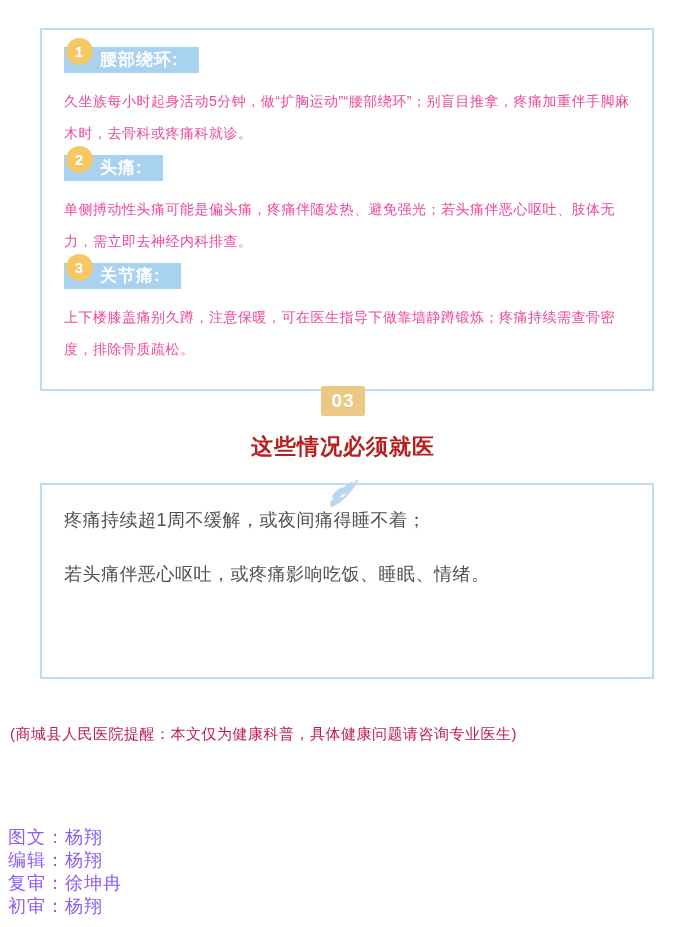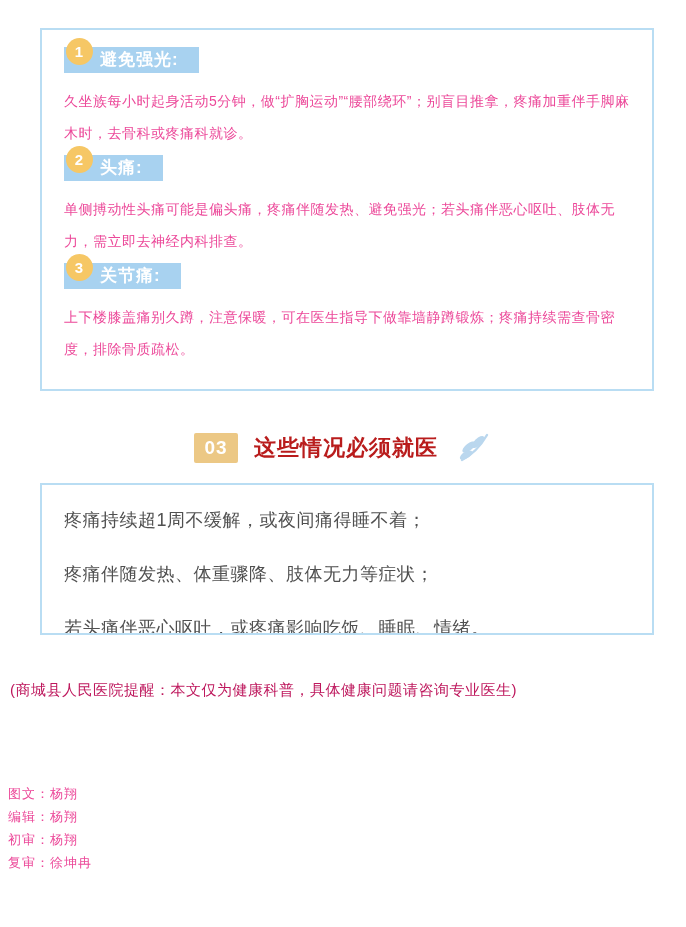--- a/index.html
+++ b/index.html
@@ -37,71 +37,71 @@
     line-height: 27px; text-align: center;
   }
   .tip-text {
     font-size: 14px; line-height: 32px; color: #ec4899;
     letter-spacing: 0.5px; margin: 0 0 6px;
   }
 
   
   .section-header {
     display: flex; align-items: center; justify-content: center;
-    gap: 16px; margin-top: 42px; height: 30px;
+    gap: 16px; margin-top: 42px; height: 30px; flex-direction: column;
   }
   .section-badge {
     width: 44px; height: 30px;
     background: #ecc885; color: #ffffff;
     font-size: 19px; font-weight: 700; line-height: 30px;
     text-align: center; letter-spacing: 1px;
     border-radius: 2px;
   }
   .section-title {
     font-size: 22px; font-weight: 700; color: #b91c1c;
     letter-spacing: 1px;
   }
   .leaf { display: inline-flex; margin-left: 2px; }
 
   
   .must-box {
     margin: 20px 32px 0 40px;
     border: 2px solid #b9ddf3;
     padding: 24px 22px;
-    height: 152px; overflow: hidden;
+    height: 196px; overflow: hidden;
     background: #ffffff;
   }
   .must-item {
     font-size: 18px; line-height: 23px; color: #505050;
     letter-spacing: 0.5px; margin: 0 0 31px;
   }
   .must-item:last-child { margin-bottom: 0; }
 
   
   .disclaimer {
     margin: 46px 10px 0 10px;
     font-size: 15px; color: #be185d; letter-spacing: 0.5px;
   }
   .credits { margin: 82px 0 0 8px; }
   .credit-line {
-    font-size: 13px; line-height: 23px; color: #ec4899;
+    font-size: 18px; line-height: 23px; color: #8b5cf6;
     letter-spacing: 1px;
   }
 </style>
 </head>
 <body>
 
 <div class="page">
 
   <div class="tips-box">
 
     <div class="tip">
       <div class="tip-label">
         <span class="tip-num">1</span>
-        <span>避免强光:</span>
+        <span>腰部绕环:</span>
       </div>
       <p class="tip-text">久坐族每小时起身活动5分钟，做“扩胸运动”“腰部绕环”；别盲目推拿，疼痛加重伴手脚麻木时，去骨科或疼痛科就诊。</p>
     </div>
 
     <div class="tip">
       <div class="tip-label">
         <span class="tip-num">2</span>
         <span>头痛:</span>
       </div>
       <p class="tip-text">单侧搏动性头痛可能是偏头痛，疼痛伴随发热、避免强光；若头痛伴恶心呕吐、肢体无力，需立即去神经内科排查。</p>
@@ -125,26 +125,25 @@
         <path d="M6 28 C14 24, 24 15, 31 3" stroke="#bad7ee" stroke-width="2.4" fill="none" stroke-linecap="round"></path>
         <ellipse cx="13" cy="15" rx="8" ry="3.4" fill="#bad7ee" transform="rotate(-38 13 15)"></ellipse>
         <ellipse cx="22" cy="10" rx="8" ry="3.4" fill="#bad7ee" transform="rotate(-44 22 10)"></ellipse>
         <ellipse cx="10" cy="23" rx="7" ry="3.2" fill="#bad7ee" transform="rotate(-32 10 23)"></ellipse>
       </svg>
     </span>
   </div>
 
   <div class="must-box">
     <p class="must-item">疼痛持续超1周不缓解，或夜间痛得睡不着；</p>
-    <p class="must-item">疼痛伴随发热、体重骤降、肢体无力等症状；</p>
     <p class="must-item">若头痛伴恶心呕吐，或疼痛影响吃饭、睡眠、情绪。</p>
   </div>
 
   <p class="disclaimer">(商城县人民医院提醒：本文仅为健康科普，具体健康问题请咨询专业医生)</p>
 
   <div class="credits">
     <p class="credit-line">图文：杨翔</p>
     <p class="credit-line">编辑：杨翔</p>
+    <p class="credit-line">复审：徐坤冉</p>
     <p class="credit-line">初审：杨翔</p>
-    <p class="credit-line">复审：徐坤冉</p>
   </div>
 
 </div>
 
 </body></html>

